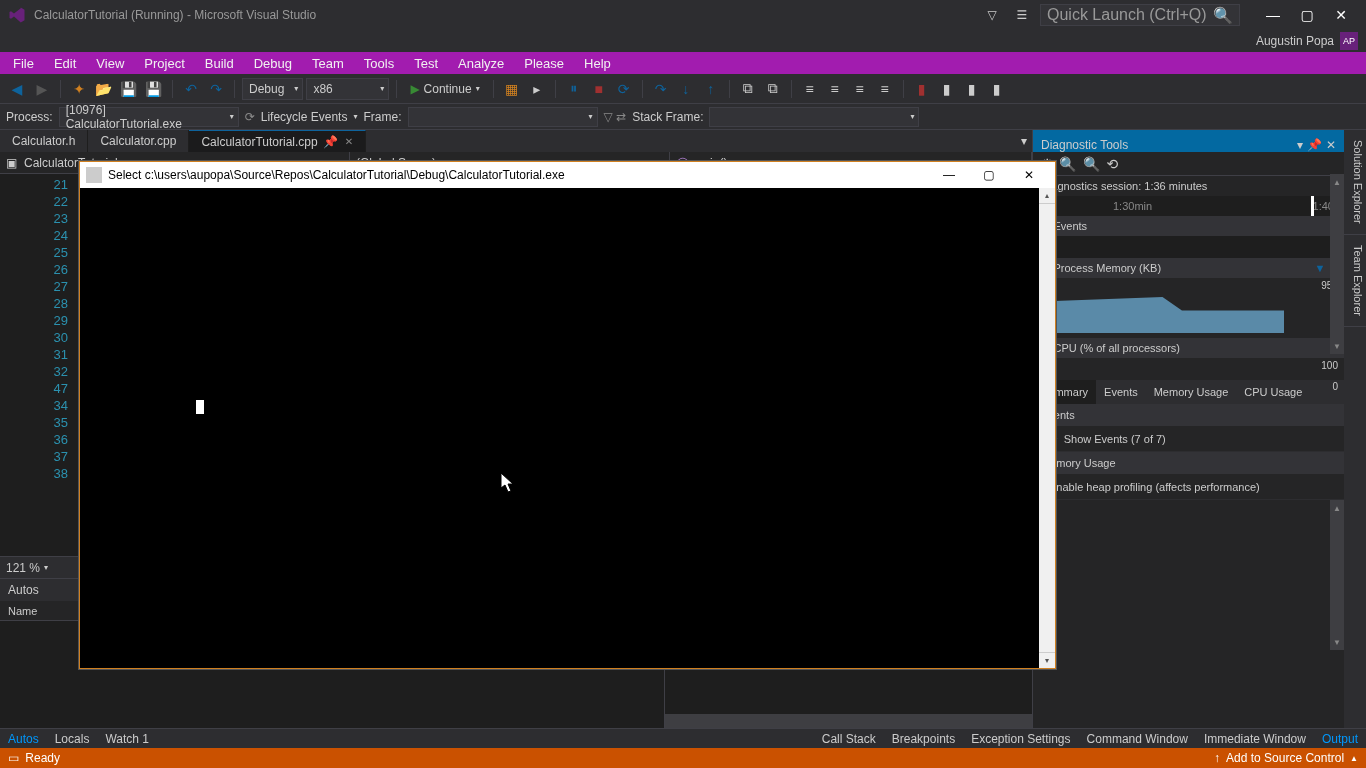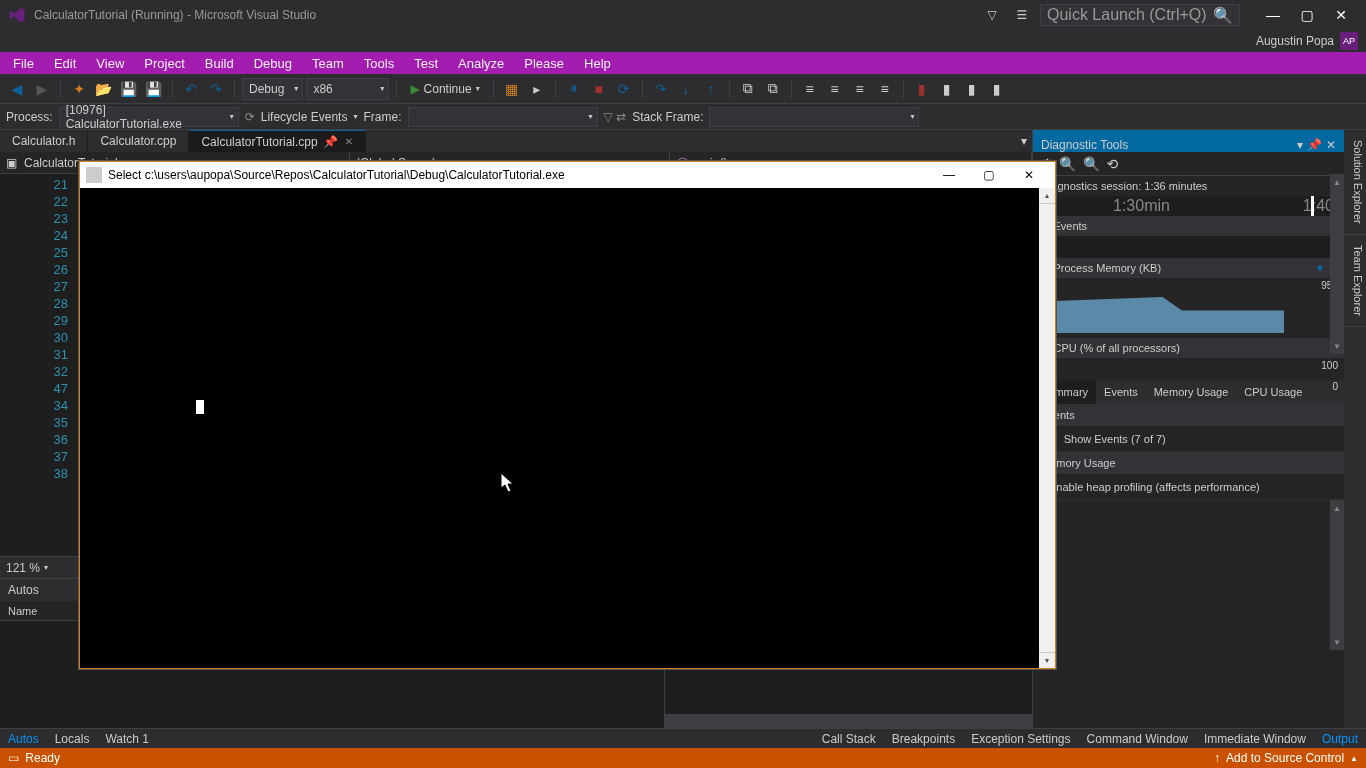--- a/index.html
+++ b/index.html
@@ -98,21 +98,21 @@
 .statusbar { height: 20px; background: #ca5100; color: #fff; display: flex; align-items: center; padding: 0 8px; font-size: 12px; }
 .statusbar .st-left { display: flex; align-items: center; gap: 6px; }
 .statusbar .st-right { margin-left: auto; display: flex; align-items: center; gap: 6px; }
 
 
 .diag-header { height: 22px; background: #0369a1; display: flex; align-items: flex-end; padding: 0 8px; color: #ccc; }
 .diag-header .dh-icons { margin-left: auto; display: flex; gap: 4px; }
 .diag-toolbar { height: 24px; background: #252526; display: flex; align-items: center; gap: 6px; padding: 0 8px; border-bottom: 1px solid #3f3f46; }
 .diag-toolbar .dt-icon { color: #ccc; font-size: 14px; }
 .diag-session { height: 20px; padding: 0 8px; display: flex; align-items: center; font-size: 11px; color: #ccc; background: #252526; }
-.diag-timeline { height: 20px; background: #1e1e1e; display: flex; align-items: center; position: relative; font-size: 16px; color: #888; }
+.diag-timeline { height: 20px; background: #1e1e1e; display: flex; align-items: center; position: relative; font-size: 11px; color: #888; }
 .diag-timeline .tl-mark { position: absolute; }
 .diag-timeline .tl-cursor { position: absolute; width: 3px; height: 100%; background: #fff; }
 .diag-section-h { height: 20px; background: #333337; display: flex; align-items: center; padding: 0 8px; font-size: 11px; color: #ccc; }
 .diag-section-h .ds-right { margin-left: auto; display: flex; gap: 4px; }
 .diag-chart { height: 60px; background: #252526; position: relative; }
 .diag-chart .area { position: absolute; bottom: 5px; left: 8px; right: 60px; height: 45px; background: #5a8aa8; clip-path: polygon(0 30%, 50% 20%, 58% 50%, 100% 50%, 100% 100%, 0 100%); }
 .diag-chart .yval { position: absolute; right: 6px; font-size: 10px; color: #ccc; }
 .diag-tabs { height: 24px; background: #2d2d30; display: flex; align-items: stretch; }
 .diag-tabs .dt-tab { padding: 0 8px; display: flex; align-items: center; font-size: 11px; color: #ccc; }
 .diag-tabs .dt-tab.active { background: #1e1e1e; }

